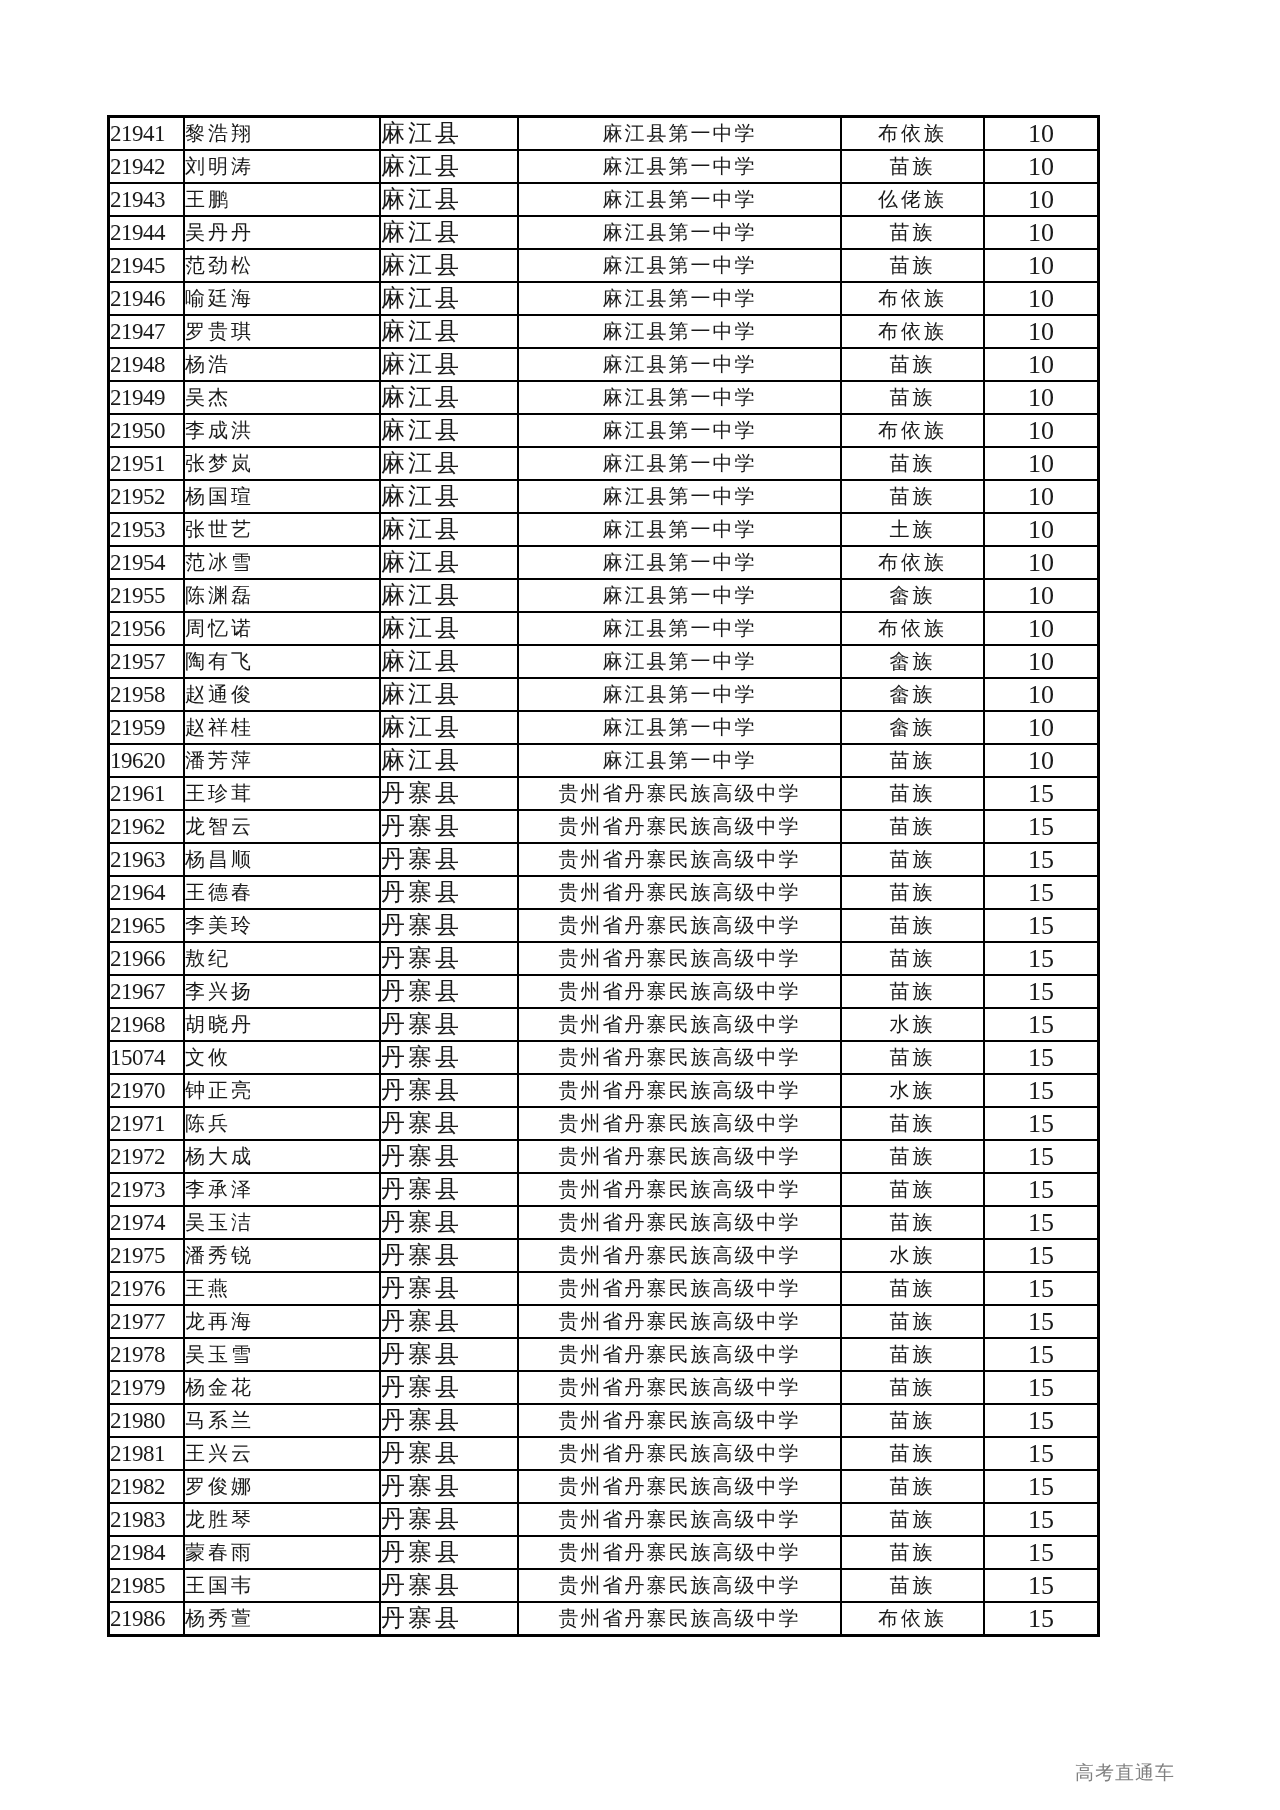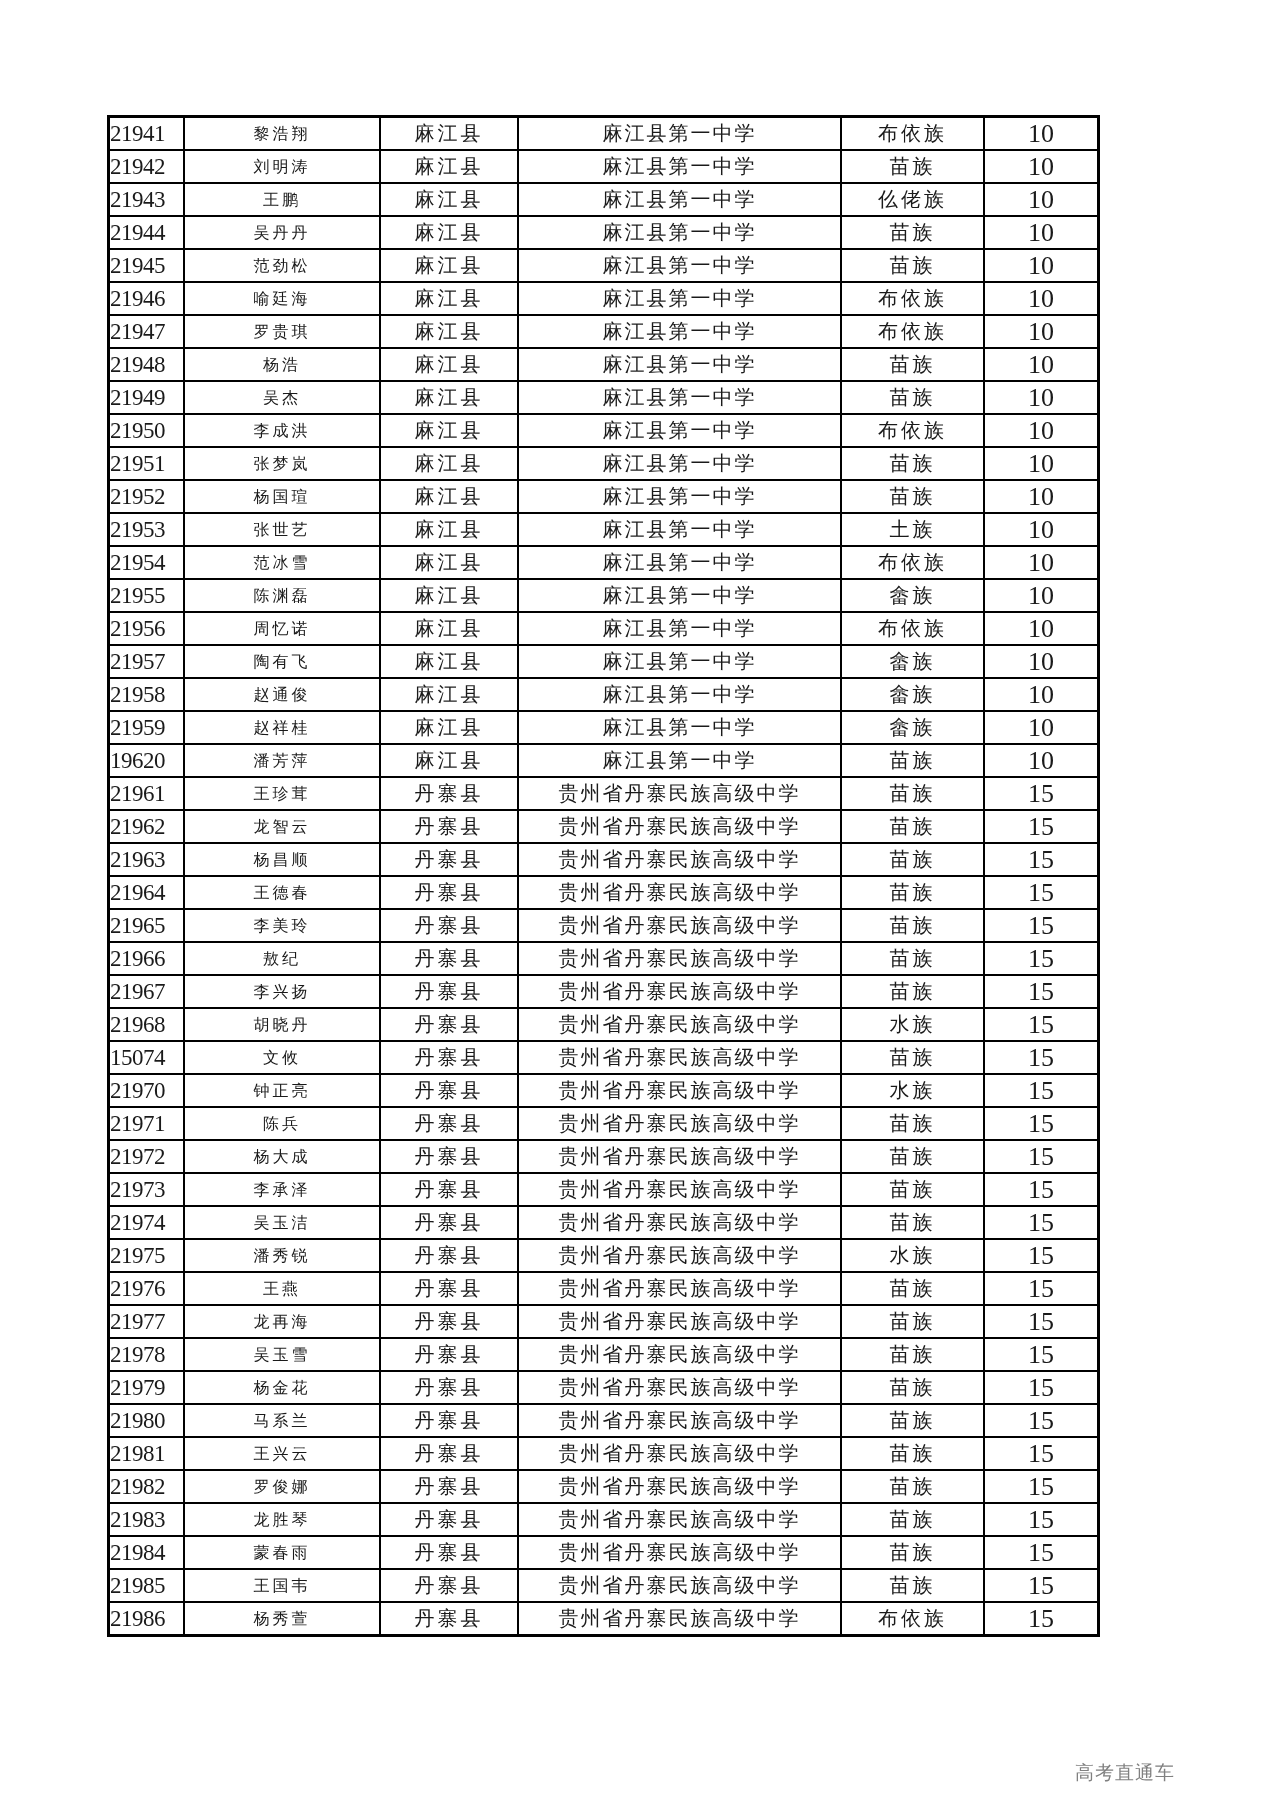--- a/index.html
+++ b/index.html
@@ -14,22 +14,22 @@
   table.roster td {
     border: 2.5px solid #000;
     height: 31px;
     padding: 0;
     color: #1a1a1a;
     white-space: nowrap;
     overflow: hidden;
     line-height: 31px;
   }
   td.c-id { width: 73px; text-align: left; padding-left: 3px; font-family: "Liberation Serif", "DejaVu Serif", serif; font-size: 23px; letter-spacing: -0.5px; }
-  td.c-name { width: 194px; text-align: center; font-family: "DejaVu Serif", serif; font-size: 16px; letter-spacing: 3px; }
-  td.c-county { width: 136px; text-align: center; font-family: "DejaVu Serif", serif; font-size: 20px; letter-spacing: 3px; }
+  td.c-name { width: 194px; font-family: "DejaVu Serif", serif; font-size: 20px; letter-spacing: 3px; }
+  td.c-county { width: 136px; text-align: left; font-family: "DejaVu Serif", serif; font-size: 24px; letter-spacing: 3px; }
   td.c-school { width: 321px; text-align: center; font-family: "DejaVu Serif", serif; font-size: 20px; letter-spacing: 2px; }
   td.c-eth { width: 141px; text-align: center; font-family: "DejaVu Serif", serif; font-size: 20px; letter-spacing: 3px; }
   td.c-score { width: 112px; text-align: center; font-family: "Liberation Serif", "DejaVu Serif", serif; font-size: 26px; }
   .watermark {
     position: absolute; left: 1075px; top: 1760px;
     font-family: "DejaVu Sans", sans-serif; font-size: 19px; color: #808080; letter-spacing: 1px;
   }
 </style>
 </head>
 <body>

